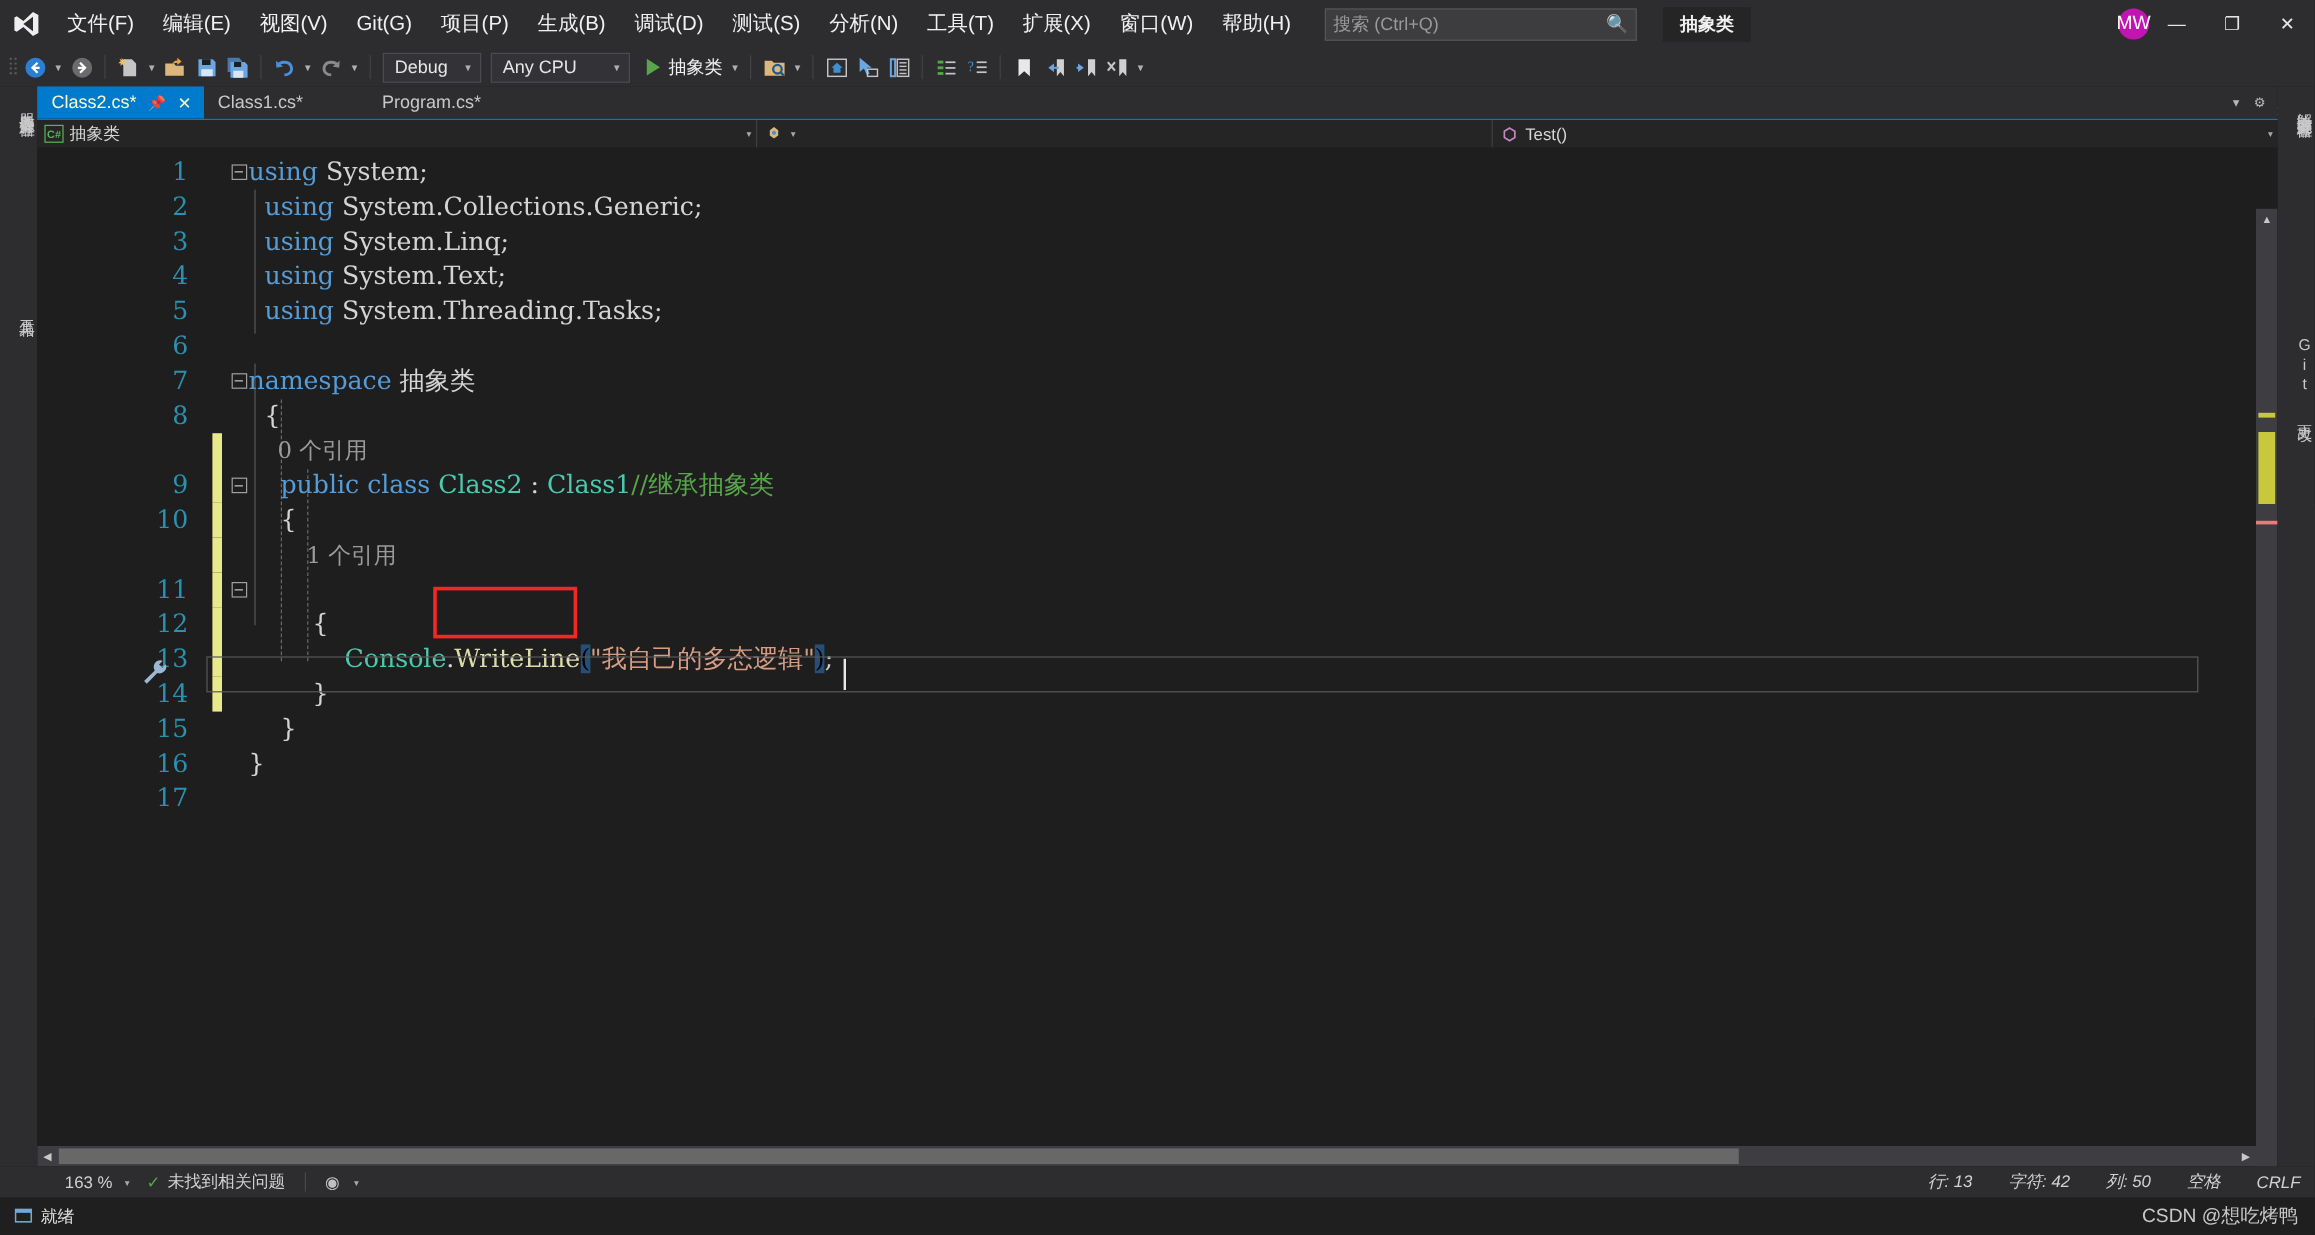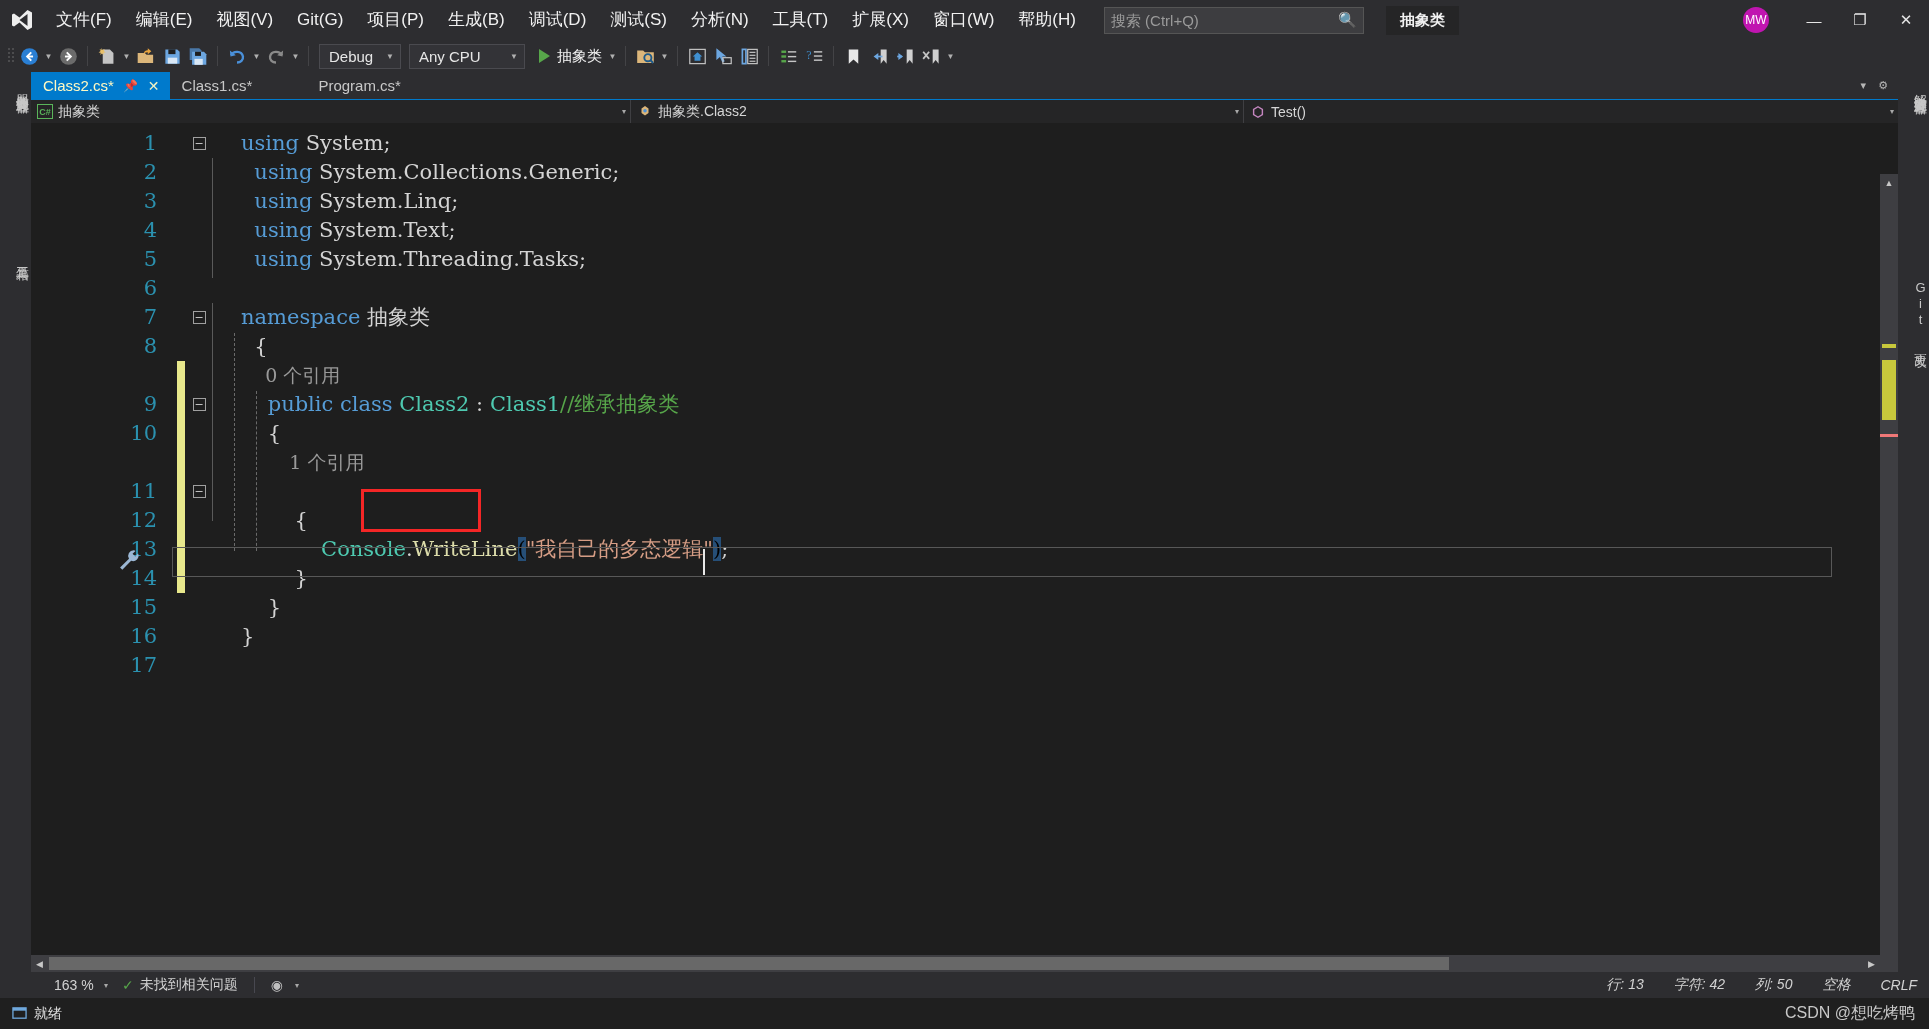--- a/index.html
+++ b/index.html
@@ -17,21 +17,21 @@
   .search-wrap{ margin-left:16px; width:260px; height:27px; background:#3d3d40;
     border:1px solid #555; display:flex; align-items:center; padding:0 6px; }
   .search-wrap input{ flex:1; background:transparent; border:0; outline:none;
     color:#c8c8c8; font-size:15px; font-family:"Liberation Sans",sans-serif; }
   .search-wrap input::placeholder{ color:#9a9a9a; }
   .search-ico{ color:#e8e8e8; font-size:15px; }
   .proj-chip{ margin-left:22px; background:#252526; color:#f1f1f1; font-size:15px;
     font-weight:bold; padding:5px 14px; }
   .tb-right{ position:absolute; right:0; top:0; height:40px; display:flex; align-items:center; }
   .avatar{ width:26px; height:26px; border-radius:50%; background:#c015b0; color:#fff;
-    font-size:12px; display:flex; align-items:center; justify-content:center; margin-right:22px; }
+    font-size:16px; display:flex; align-items:center; justify-content:center; }
   .wbtn{ width:46px; height:40px; display:flex; align-items:center; justify-content:center;
     color:#e6e6e6; font-size:15px; }
 
   
   .toolbar{ position:absolute; left:0; top:40px; width:1929px; height:32px;
     background:#2d2d30; display:flex; align-items:center; padding-left:6px; }
   .tb-grip{ width:10px; height:20px; opacity:.55; }
   .tb-ico{ width:26px; height:26px; display:flex; align-items:center; justify-content:center;
     color:#c5c5c5; font-size:15px; }
   .tb-caret{ width:13px; height:26px; display:flex; align-items:center; justify-content:center;
@@ -107,21 +107,21 @@
     font-family:"DejaVu Serif", serif; font-size:21px; }
   .ln-row{ position:relative; height:29px; line-height:29px; white-space:pre; }
   .lnum{ position:absolute; left:80px; width:46px; text-align:right;
     color:#2b91af; font-size:21px; font-family:"DejaVu Serif", serif; }
   .chgbar{ position:absolute; left:146px; width:8px; height:29px; }
   .chgbar.mod{ background:#e8e88c; }
   .glyph{ position:absolute; left:158px; width:20px; height:29px;
     display:flex; align-items:center; justify-content:center; }
   .boxminus{ width:13px; height:13px; border:1px solid #a0a0a0; color:#d4d4d4;
     font-size:11px; line-height:11px; text-align:center; background:#1e1e1e; }
-  .ctext{ position:absolute; left:176px; white-space:pre;margin-left:34px; }
+  .ctext{ position:absolute; left:176px; white-space:pre; }
 
   
   .kw{ color:#569cd6; }      
   .ty{ color:#4ec9b0; }      
   .cm{ color:#57a64a; }      
   .st{ color:#d69d85; }      
   .mth{ color:#dcdcaa; }     
   .pl{ color:#d4d4d4; }
   .lens{ color:#9a9a9a; font-size:19px; }
   .sel{ background:#264f78; }
@@ -426,21 +426,20 @@
       <span class="nv">抽象类</span>
       <span class="nc">▾</span>
     </div>
     <div class="navbox b2">
       <span class="nicon">
         <svg width="14" height="14" viewBox="0 0 16 16">
             <path d="M8 1 L12 4 v5 L8 12 L4 9 V4 z" fill="#dcb67a"></path>
           <circle cx="8" cy="6.5" r="2" fill="#4a90d9"></circle>
           </svg>
         </span>
-      <span class="nv">抽象类.Class2</span>
       <span class="nc">▾</span>
     </div>
     <div class="navbox b3">
       <span class="nicon">
         <svg width="14" height="14" viewBox="0 0 16 16">
             <path d="M8 2 L13 5 v6 L8 14 L3 11 V5 z" fill="none" stroke="#c586c0" stroke-width="1.6"></path>
           </svg>
         </span>
       <span class="nv">Test()</span>
       <span class="nc">▾</span>

